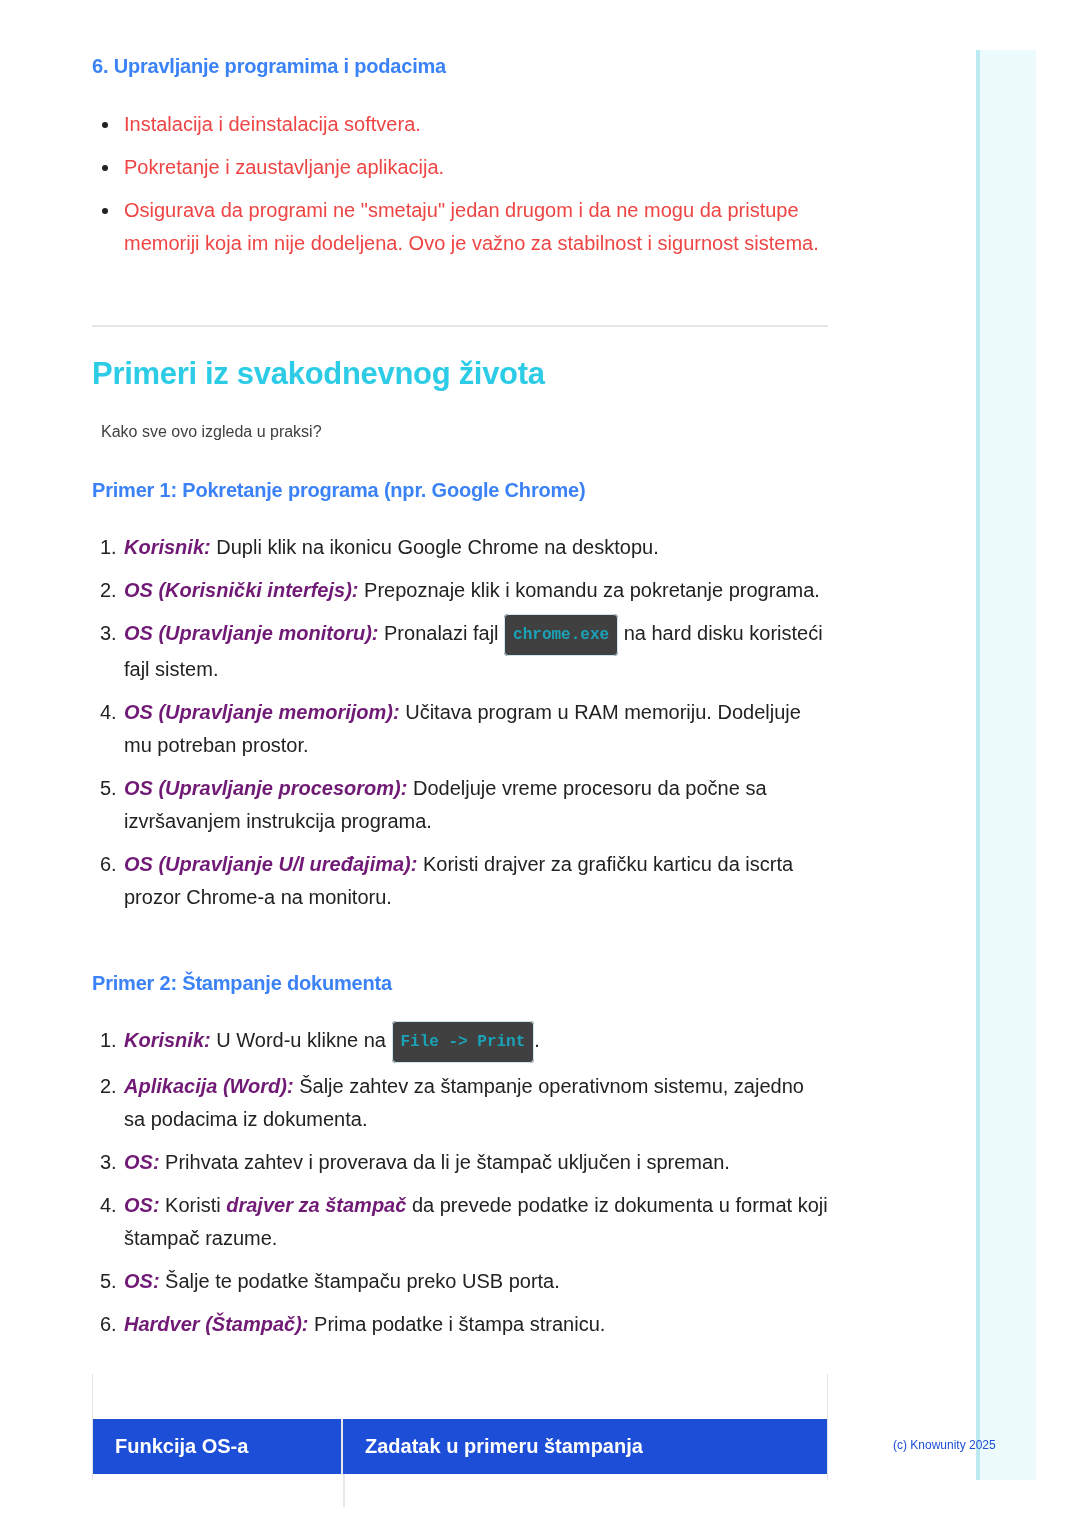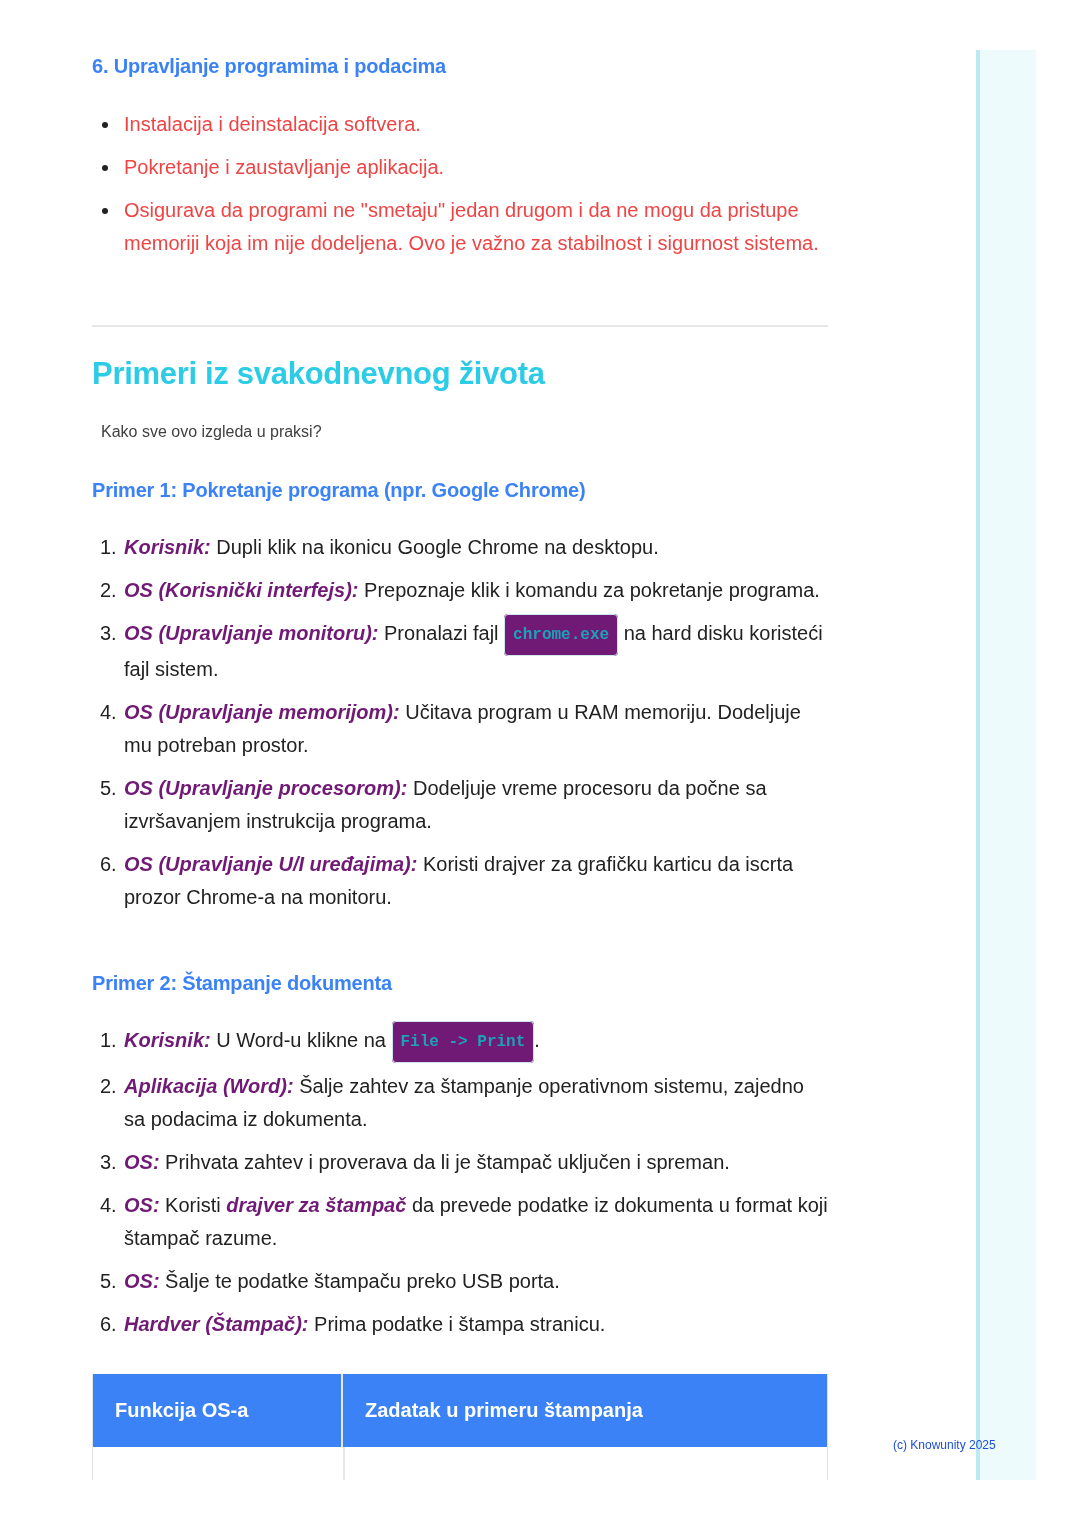--- a/index.html
+++ b/index.html
@@ -19,25 +19,25 @@
   .bullets li { position: relative; padding-left: 32px; font-size: 20px; line-height: 33px; margin-bottom: 10px; color: #ef4444; }
   .bullets li .dot { position: absolute; left: 10px; top: 14px; width: 6px; height: 6px; border-radius: 50%; background: #222; }
   .hr { position: absolute; left: 0; top: 325px; width: 736px; height: 2px; background: #e6e6e6; }
   .h2 { position: absolute; left: 0; top: 356px; font-size: 31px; font-weight: bold; color: #2ccbe6; letter-spacing: -0.3px; text-align: center; }
   .ol { position: absolute; left: 0; width: 736px; margin: 0; padding: 0; list-style: none; }
   .ol li { position: relative; padding-left: 32px; font-size: 20px; line-height: 33px; margin-bottom: 10px; color: #222; }
   .ol li .num { position: absolute; left: 8px; top: 0; }
   .ol li b { color: #701a75; font-style: italic; }
   code {
     font-family: "Liberation Mono", "DejaVu Sans Mono", monospace; font-size: 16px; font-weight: bold;
-    color: #1aa3b8; background: #701a75; border: 1px solid #cfe8ee; border-radius: 4px;
+    color: #1aa3b8; background: #404040; border: 1px solid #cfe8ee; border-radius: 4px;
     padding: 11px 8px; position: relative; top: -1px;
   }
   .table { position: absolute; left: 92px; top: 1374px; width: 734px; height: 106px; border-left: 1px solid #e3e3e3; border-right: 1px solid #e3e3e3; }
-  .thead { display: flex; height: 73px; background: #3b82f6; }
+  .thead { display: flex; height: 55px; background: #1d4ed8; margin-top: 45px; }
   .th { color: #fff; font-weight: bold; font-size: 20px; display: flex; align-items: center; padding-left: 22px; box-sizing: border-box; }
   .th.c1 { width: 250px; border-right: 2px solid #e8e8e8; }
   .th.c2 { flex: 1; }
   .tbody { display: flex; height: 33px; }
   .td.c1 { width: 250px; border-right: 2px solid #e8e8e8; }
   .footer { position: absolute; left: 893px; top: 1438px; font-size: 12px; color: #1d4ed8; }
 </style>
 </head>
 <body>
 

